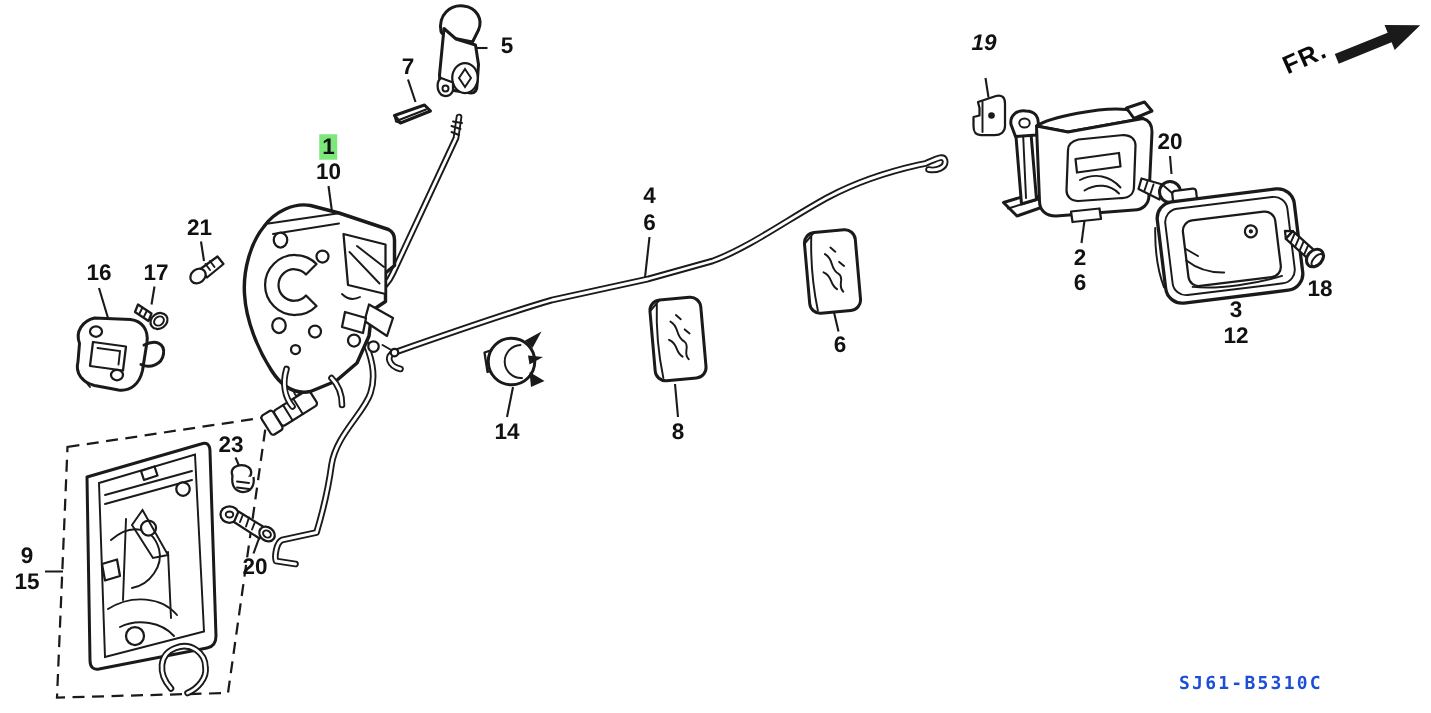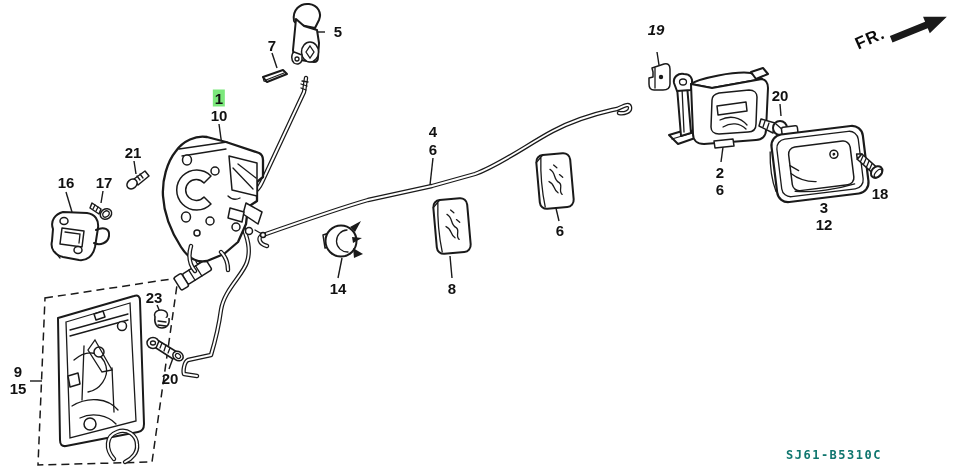--- a/index.html
+++ b/index.html
@@ -15,21 +15,21 @@
   .tubei{fill:none;stroke:#ffffff;stroke-width:1.9;stroke-linecap:round;stroke-linejoin:round;}
   .leader{fill:none;stroke:#1a1a1a;stroke-width:1.4;}
   .dash {fill:none;stroke:#1a1a1a;stroke-width:1.5;stroke-dasharray:8 5;}
   .blk  {fill:#1a1a1a;stroke:none;}
   
   .plabel{position:absolute;transform:translate(-50%,-50%);font-weight:bold;font-size:15px;
           line-height:1;color:#111;white-space:nowrap;padding:1px 2px;cursor:default;}
   .fr-text{position:absolute;left:855px;top:29px;transform:rotate(-24deg);
            font-weight:800;font-size:17px;letter-spacing:1px;color:#0a0a0a;}
   .part-code{position:absolute;left:786px;top:448px;font-family:"DejaVu Sans Mono",monospace;
-             font-weight:700;font-size:12px;letter-spacing:1.5px;color:#0f766e;}
+             font-weight:700;font-size:12px;letter-spacing:1.5px;color:#1d4ed8;}
 </style>
 </head>
 <body>
 
 <div class="stage">
 
   <svg width="954" height="475" viewBox="0 0 954 475">
 
     <g>
       <path class="leader" d="M325,32 L309,32"></path>

